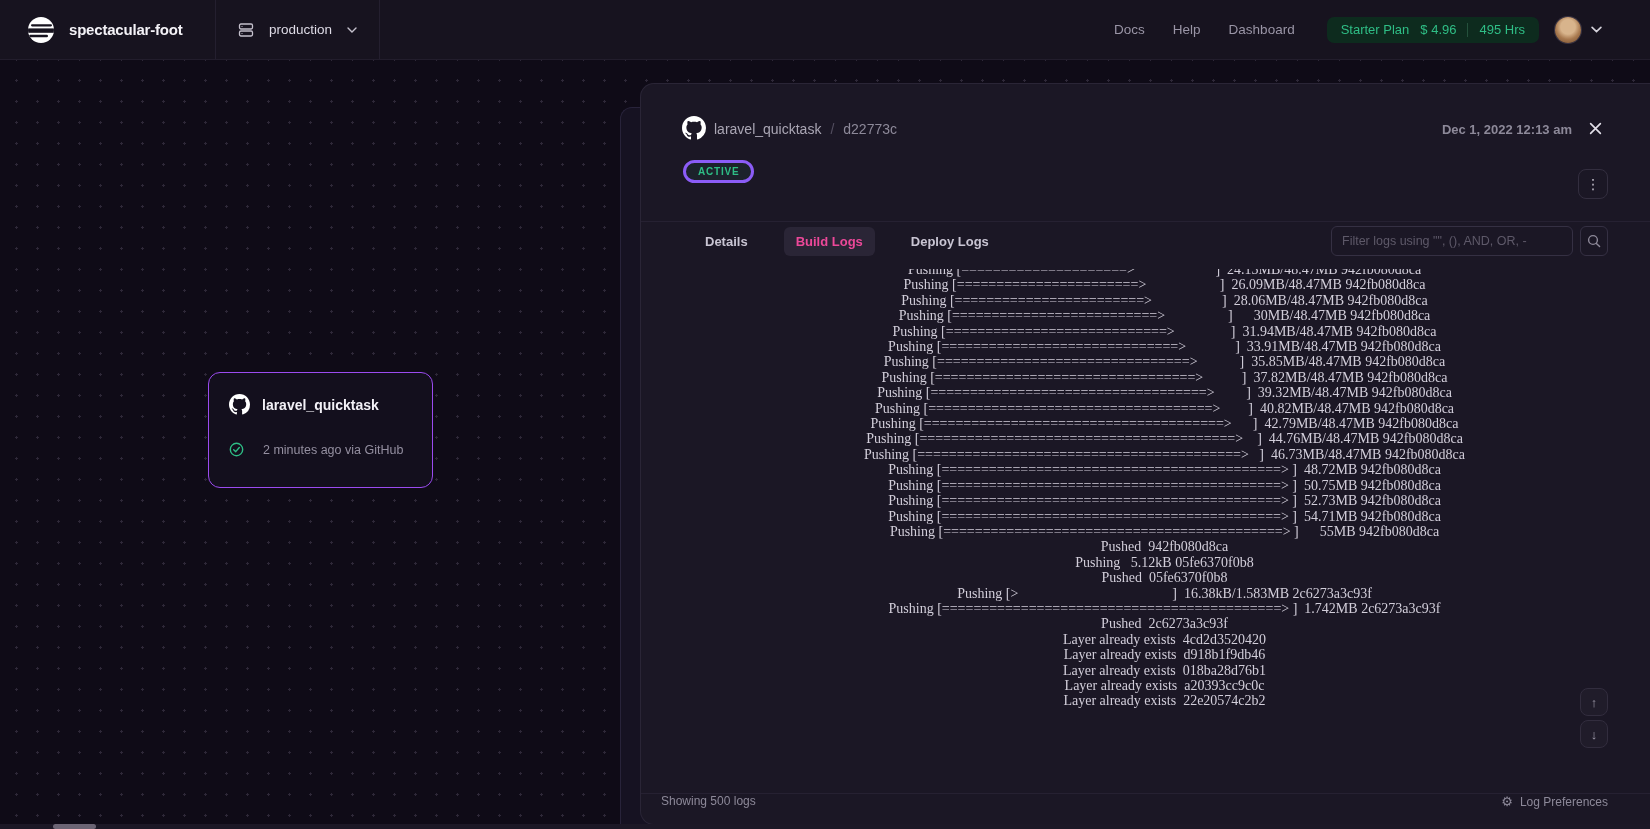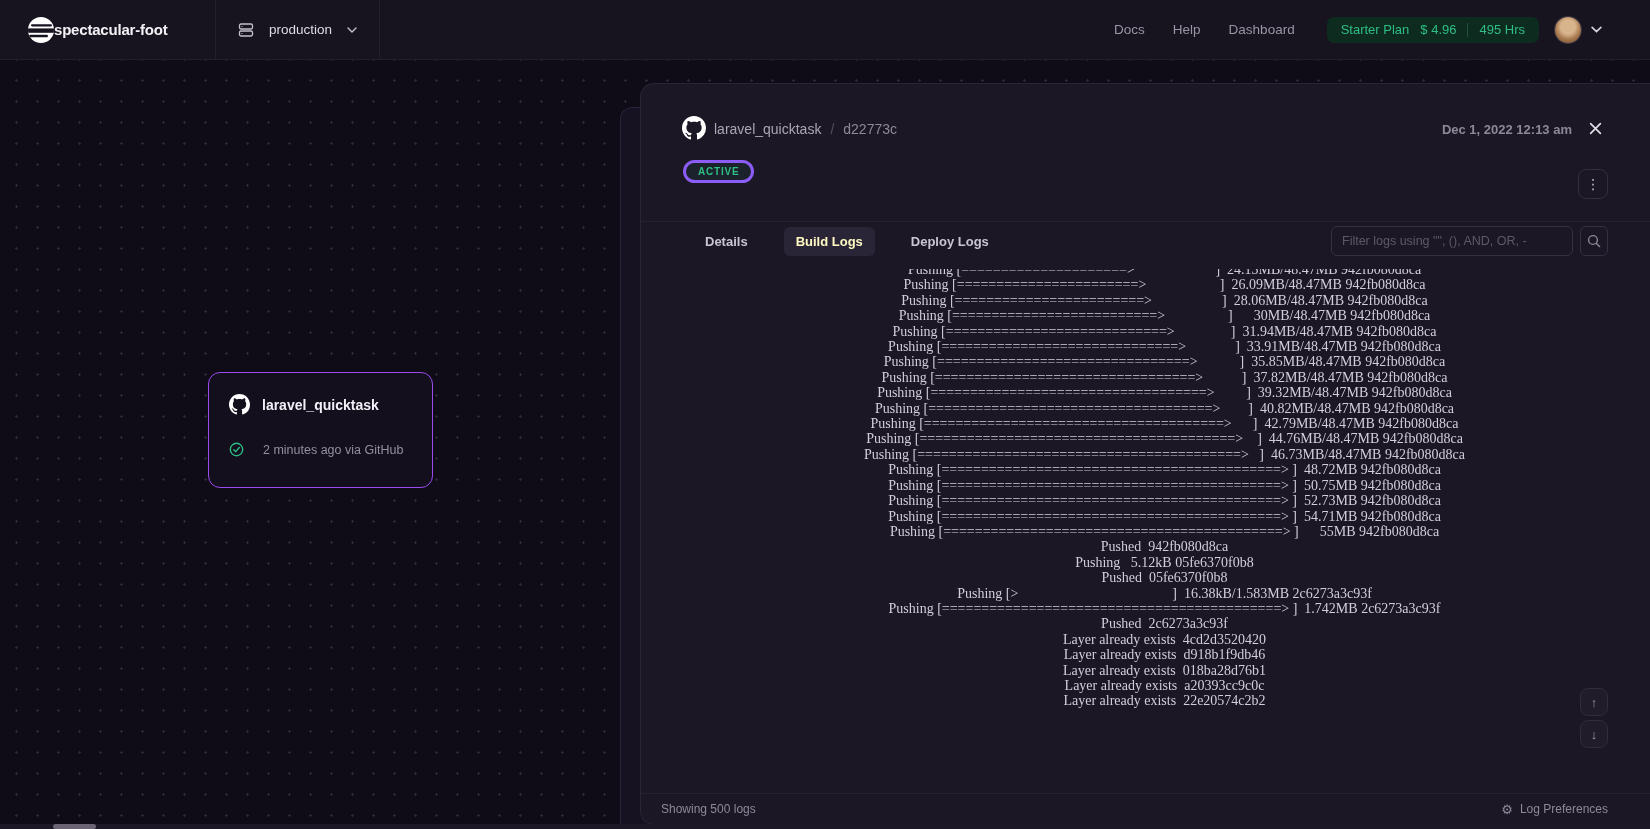--- a/index.html
+++ b/index.html
@@ -16,21 +16,21 @@
     background-image:radial-gradient(circle, #2e2838 1.1px, transparent 1.3px);
     background-size:21px 21px;
     background-position:6px 10px;
   }
   
   .nav {
     position:absolute; left:0; top:0; width:1650px; height:60px;
     background:#17131f; border-bottom:1px solid #221d2c;
     display:flex; align-items:center; z-index:5;
   }
-  .brand { display:flex; align-items:center; padding:0 0 0 28px; height:100%; width:215px; }
+  .brand { display:flex; align-items:center; gap:15px; padding:0 0 0 28px; height:100%; width:215px; }
   .brand-name { font-size:15px; font-weight:700; color:#f4f2f7; letter-spacing:-0.2px; }
   .env-switcher {
     height:100%; display:flex; align-items:center; gap:15px; padding:0 22px;
     border-left:1px solid #241f2f; border-right:1px solid #241f2f; cursor:pointer;
   }
   .env-label { font-size:13.5px; color:#dedbe6; font-weight:500; }
   .nav-right { margin-left:auto; display:flex; align-items:center; padding-right:48px; }
   .nav-link { font-size:13.5px; color:#9a95a6; margin-right:28px; cursor:pointer; }
   .plan-badge {
     display:flex; align-items:center; gap:11px; height:26px; padding:0 14px;
@@ -80,21 +80,21 @@
   }
   .kebab-btn {
     position:absolute; right:42px; top:85px; width:30px; height:30px;
     border:1px solid #332e3f; border-radius:8px; background:transparent;
     display:flex; align-items:center; justify-content:center; cursor:pointer;
     color:#c5c1cd; font-size:14px; line-height:1;
   }
   .tabs-divider { position:absolute; left:0; right:0; top:137px; height:1px; background:#262132; }
   .tabs { position:absolute; left:52px; top:143px; display:flex; align-items:center; gap:24px; }
   .tab { font-size:13px; font-weight:600; color:#c9c5d3; padding:7px 12px; border-radius:6px; cursor:pointer; }
-  .tab.active { background:#2a2536; color:#fef9c3; }
+  .tab.active { background:#2a2536; color:#ec4899; }
   .filter-input {
     position:absolute; right:77px; top:142px; width:242px; height:30px;
     background:#1b1725; border:1px solid #353043; border-radius:6px;
     color:#d2ceda; font-size:12.5px; padding:0 10px; outline:none;
     font-family:"Liberation Sans", sans-serif;
   }
   .filter-input::placeholder { color:#5e5969; }
   .search-btn {
     position:absolute; right:42px; top:142px; width:28px; height:30px;
     border:1px solid #353043; border-radius:6px; background:transparent;
@@ -114,21 +114,21 @@
     position:absolute; right:42px; width:28px; height:28px;
     border:1px solid #322d3e; border-radius:8px; background:#201c2a;
     color:#a29eae; font-size:13px; display:flex; align-items:center; justify-content:center;
     cursor:pointer;
   }
   .scroll-up { top:604px; }
   .scroll-down { top:636px; }
   
   .panel-footer {
     position:absolute; left:0; right:0; bottom:0; height:31px;
-    border-top:1px solid #262132; display:flex; align-items:center;
+    border-top:1px solid #262132; display:flex; align-items:flex-start;
     padding:0 42px 0 20px; font-size:12px; color:#8d8999;
   }
   .footer-right { margin-left:auto; display:flex; align-items:center; gap:7px; cursor:pointer; }
   .gear-glyph { font-size:13px; color:#8d8999; }
   
   .hscroll-track { position:absolute; left:0; right:0; bottom:0; height:5px; background:#1c1826; z-index:6; }
   .hscroll-thumb { position:absolute; left:53px; bottom:0; width:43px; height:5px; background:#6b6474; border-radius:3px; cursor:pointer; }
   svg { display:block; }
 </style>
 </head>

